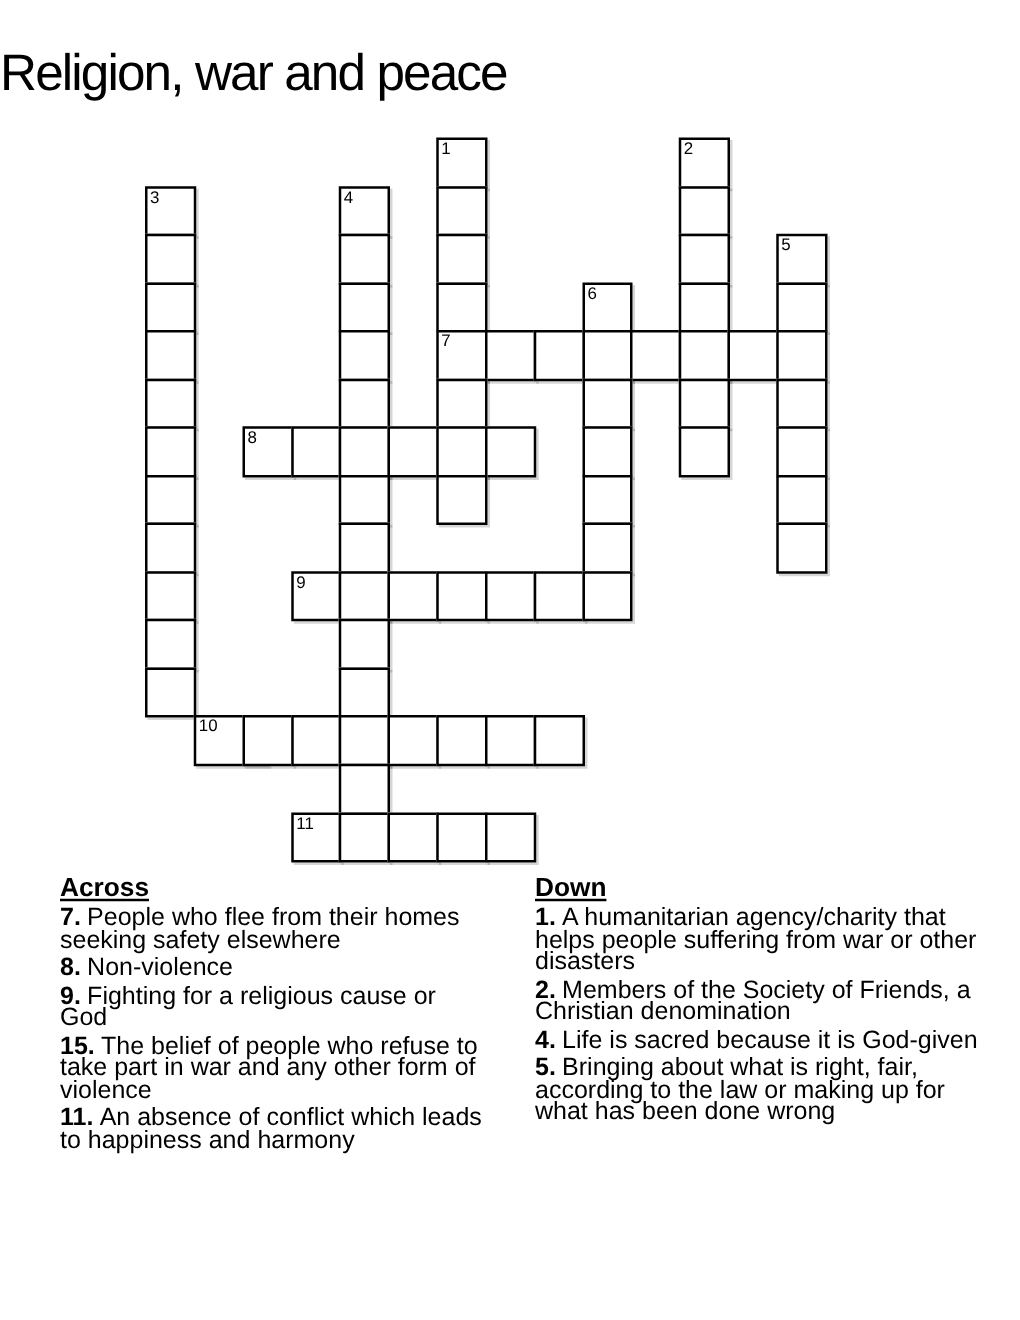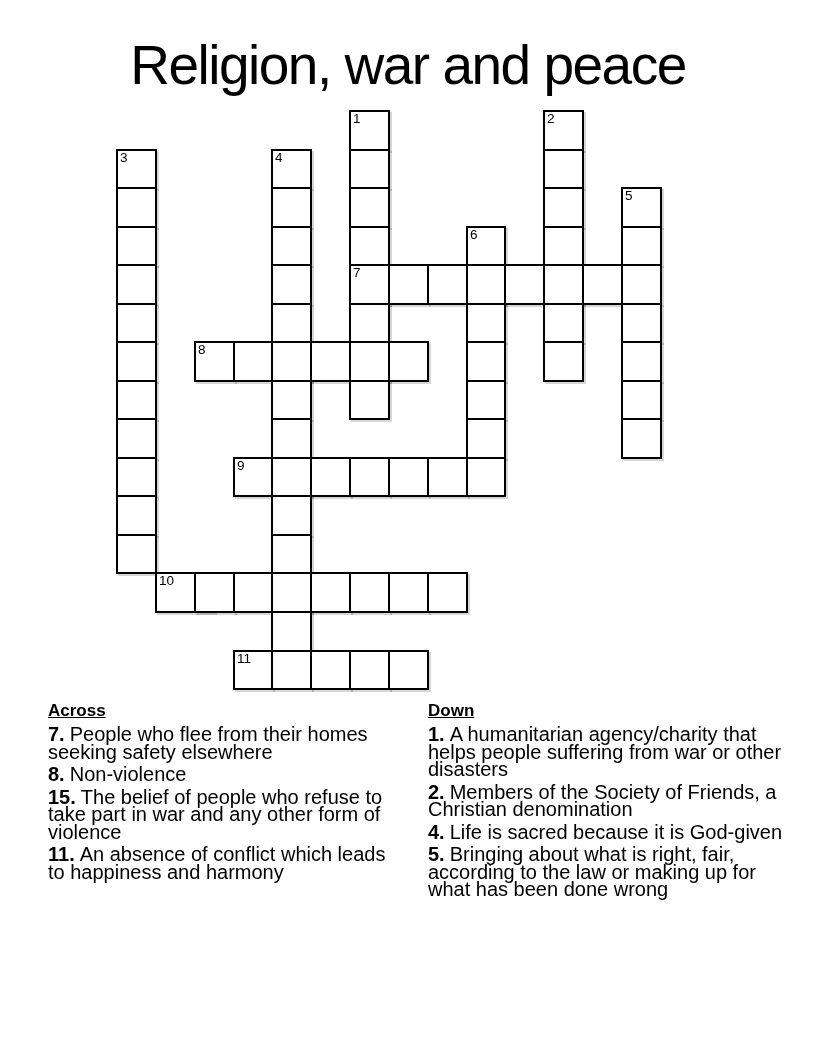--- a/index.html
+++ b/index.html
@@ -3,38 +3,38 @@
 <meta charset="utf-8">
 <style>
   html,body { margin:0; padding:0; background:#ffffff; }
   .page {
     position:relative; width:816px; height:1056px; background:#ffffff;
     font-family:"Liberation Sans","DejaVu Sans",sans-serif; color:#000000;
     overflow:hidden;
   }
   .title {
     position:absolute; top:38px; left:0; right:0; margin:0;
-    text-align:center; font-size:55px; line-height:1; font-weight:400;
+    font-size:41px; line-height:1; font-weight:400;
     letter-spacing:-1.5px; white-space:nowrap;
   }
   .grid { position:absolute; left:0; top:0; width:816px; height:716px; }
   .cell {
     position:absolute; box-sizing:border-box; background:#ffffff;
     border:2px solid #000000;
     box-shadow:2px 2px 0 rgba(0,0,0,0.16);
   }
   .cell-num {
     position:absolute; top:-1px; left:2px;
     font-size:13.5px; line-height:15px; font-weight:400; color:#000;
   }
   .clues { position:absolute; top:701px; }
   .clues.across { left:48px;  width:340px; }
   .clues.down   { left:428px; width:357px; }
   .clues-heading {
-    margin:0 0 6px 0; font-size:17px; line-height:19px;
+    margin:0 0 6px 0; font-size:21px; line-height:19px;
     font-weight:700; text-decoration:underline;
   }
   .clue { margin:0 0 5px 0; font-size:20px; line-height:17.5px; }
   .clue-num { font-weight:700; margin-right:5px; }
 </style>
 </head>
 <body>
 
 <div class="page">
   <h1 class="title">Religion, war and peace</h1>
@@ -274,20 +274,21 @@
       <div class="cell" style="left: 388px; top: 650px; width: 41px; height: 40px; border-color: rgb(0, 0, 0); background: rgb(255, 255, 255);">
     
   </div>
     </div>
 
   <section class="clues across">
     <h2 class="clues-heading">Across</h2>
     <div id="across-list">
         <p class="clue"><b class="clue-num">7.</b><span class="clue-text">People who flee from their homes seeking safety elsewhere</span></p>
         <p class="clue"><b class="clue-num">8.</b><span class="clue-text">Non-violence</span></p>
+        <p class="clue"><b class="clue-num">9.</b><span class="clue-text">Fighting for a religious cause or God</span></p>
         <p class="clue"><b class="clue-num">15.</b><span class="clue-text">The belief of people who refuse to take part in war and any other form of violence</span></p>
         <p class="clue"><b class="clue-num">11.</b><span class="clue-text">An absence of conflict which leads to happiness and harmony</span></p>
       </div>
   </section>
 
   <section class="clues down">
     <h2 class="clues-heading">Down</h2>
     <div id="down-list">
         <p class="clue"><b class="clue-num">1.</b><span class="clue-text">A humanitarian agency/charity that helps people suffering from war or other disasters</span></p>
         <p class="clue"><b class="clue-num">2.</b><span class="clue-text">Members of the Society of Friends, a Christian denomination</span></p>

